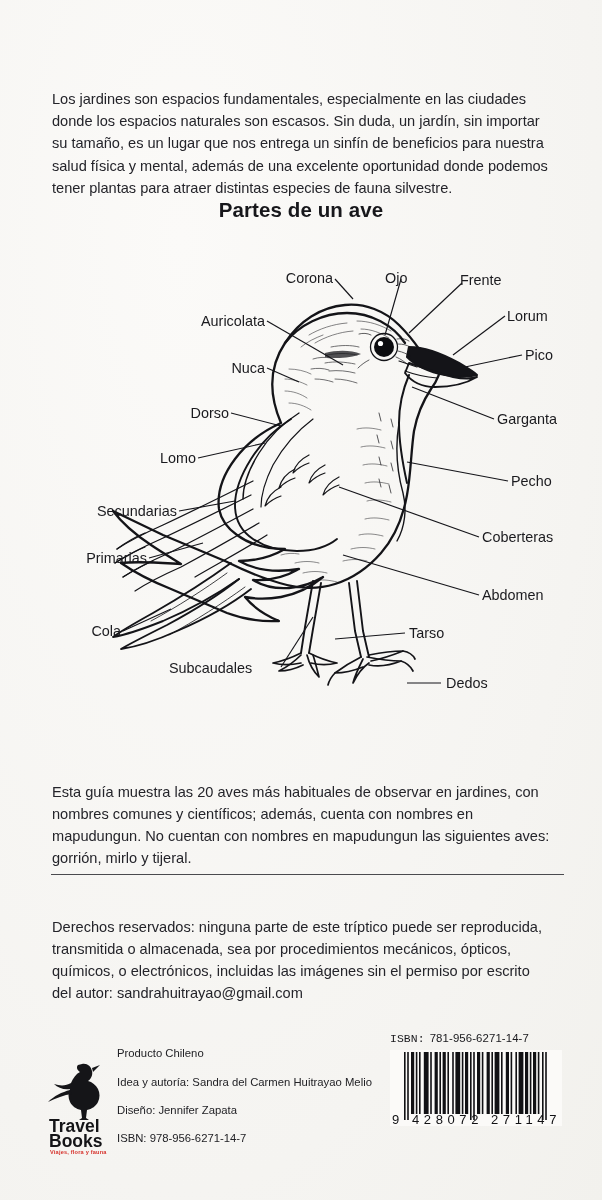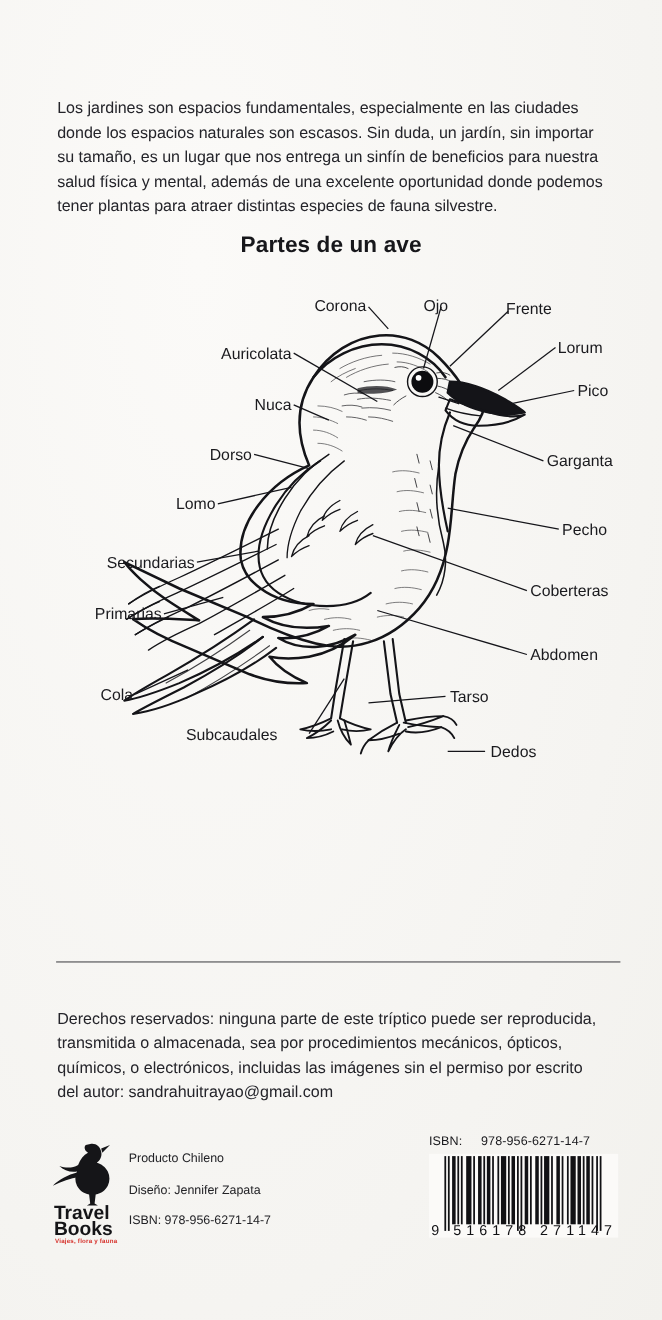--- a/index.html
+++ b/index.html
@@ -41,21 +41,20 @@
   .section-title {
     position: absolute;
     left: 0;
     top: 198px;
     width: 602px;
     text-align: center;
     font-size: 20.5px;
     font-weight: bold;
     letter-spacing: 0.1px;
     color: #17171b;
-    margin-top: 13px;
   }
 
   
   .diagram {
     position: absolute;
     left: 0;
     top: 243px;
     width: 602px;
     height: 475px;
     padding-left: 13px;
@@ -108,41 +107,41 @@
     line-height: 14.2px;
     color: #222226;
     white-space: pre-line;
   }
   .colophon div { white-space: nowrap; }
 
   
   .logo {
     position: absolute;
     left: 46px;
-    top: 1032px;
+    top: 1056px;
     width: 70px;
     height: 100px;
   }
   .logo svg { display: block; }
 
   
   .barcode-block {
     position: absolute;
     left: 390px;
     top: 1032px;
     width: 178px;
   }
   .isbn-line {
     font-size: 11.4px;
     color: #18181c;
     margin-bottom: 5px;
     white-space: nowrap;
     letter-spacing: 0.1px;
   }
-  .isbn-line .isbn-label { margin-right: 17px; }
+  .isbn-line .isbn-label { margin-right: 5px; font-family: Liberation Mono, monospace; }
   .barcode {
     position: relative;
     width: 172px;
     height: 76px;
     background: #fbfaf8;
   }
   .barcode svg { display: block; }
   .bc-digits {
     position: absolute;
     left: 0;
@@ -391,20 +390,21 @@
       <text class="lbl start" x="469" y="299">Coberteras</text>
       <text class="lbl end" x="134" y="320">Primarias</text>
       <text class="lbl start" x="469" y="357">Abdomen</text>
       <text class="lbl end" x="108" y="393">Cola</text>
       <text class="lbl start" x="396" y="395">Tarso</text>
       <text class="lbl start" x="156" y="430">Subcaudales</text>
       <text class="lbl start" x="433" y="445">Dedos</text>
     </svg>
   </div>
 
+  <p class="para para-guide">Esta guía muestra las 20 aves más habituales de observar en jardines, con nombres comunes y científicos; además, cuenta con nombres en mapudungun. No cuentan con nombres en mapudungun las siguientes aves: gorrión, mirlo y tijeral.</p>
 
   <div class="divider"></div>
 
   <p class="para para-rights">Derechos reservados: ninguna parte de este tríptico puede ser reproducida, transmitida o almacenada, sea por procedimientos mecánicos, ópticos, químicos, o electrónicos, incluidas las imágenes sin el permiso por escrito del autor: sandrahuitrayao@gmail.com</p>
 
   <div class="logo">
     <svg viewBox="0 0 70 100" xmlns="http://www.w3.org/2000/svg">
       <g fill="#151518">
         <path d="M36 8 C 41 7, 45 10, 46 15 C 47 19, 45 23, 42 25
                  C 46 26, 50 29, 52 33 C 54 37, 54 42, 52 46
@@ -417,28 +417,29 @@
         <path d="M24 34 C 16 36, 8 40, 2 46 C 10 42, 18 39, 26 38 Z"></path>
       </g>
       <text x="3" y="76" font-family="Liberation Sans, sans-serif" font-size="17.5" font-weight="bold" fill="#141417">Travel</text>
       <text x="3" y="91" font-family="Liberation Sans, sans-serif" font-size="17.5" font-weight="bold" fill="#141417">Books</text>
       <text x="4" y="98" font-family="Liberation Sans, sans-serif" font-size="5.6" font-weight="bold" fill="#d6312b" letter-spacing="0.2">Viajes, flora y fauna</text>
     </svg>
   </div>
 
   <div class="colophon">
     <div>Producto Chileno</div>
+    <div>Idea y autoría: Sandra del Carmen Huitrayao Melio</div>
     <div>Diseño: Jennifer Zapata</div>
     <div>ISBN: 978-956-6271-14-7</div>
     
   </div>
 
   <div class="barcode-block">
     <div class="isbn-line">
-      <span class="isbn-label">ISBN:</span><span>978-956-6271-14-7</span>
+      <span class="isbn-label">ISBN:</span><span>781-956-6271-14-7</span>
     </div>
     <div class="barcode">
       <svg viewBox="0 0 172 76" xmlns="http://www.w3.org/2000/svg">
         <rect x="0" y="0" width="172" height="76" fill="#fbfaf8"></rect>
         <g fill="#111114">
 
           <rect x="14" y="2" width="1.6" height="68"></rect>
           <rect x="17.2" y="2" width="1.6" height="68"></rect>
 
           <rect x="21" y="2" width="3.2" height="62"></rect>
@@ -472,19 +473,19 @@
           <rect x="139.8" y="2" width="1.6" height="62"></rect>
           <rect x="143" y="2" width="3.2" height="62"></rect>
           <rect x="147.8" y="2" width="1.6" height="62"></rect>
 
           <rect x="152" y="2" width="1.6" height="68"></rect>
           <rect x="155.2" y="2" width="1.6" height="68"></rect>
         </g>
       </svg>
       <div class="bc-digits">
         <span class="bc-d" style="left:2px;">9</span>
-        <span class="bc-d" style="left:22px; letter-spacing:4.6px;">516178</span>
+        <span class="bc-d" style="left:22px; letter-spacing:4.6px;">428072</span>
         <span class="bc-d" style="left:88px; letter-spacing:4.6px;margin-left:13px;">271147</span>
       </div>
     </div>
   </div>
 
 </div>
 
 </body></html>

